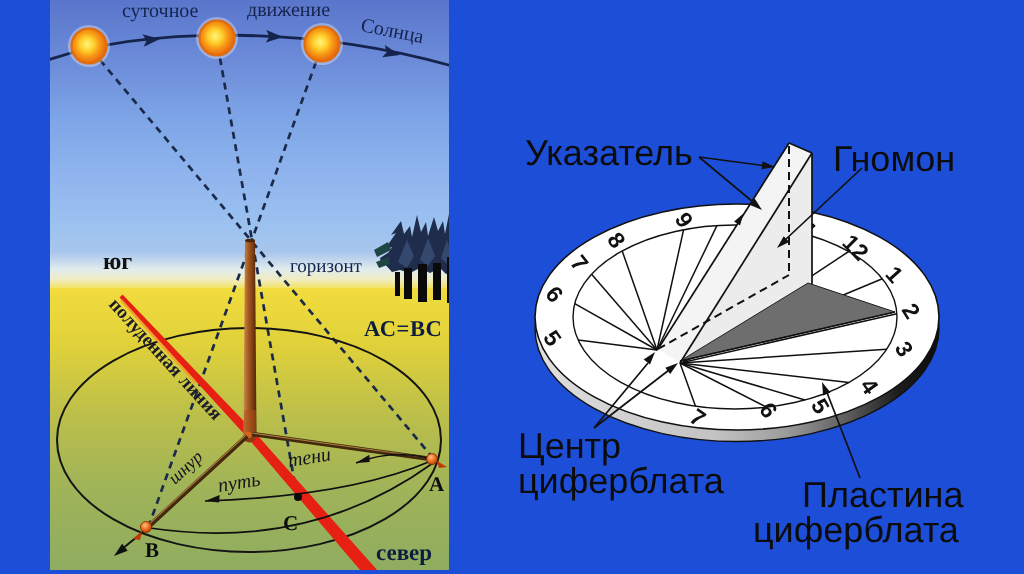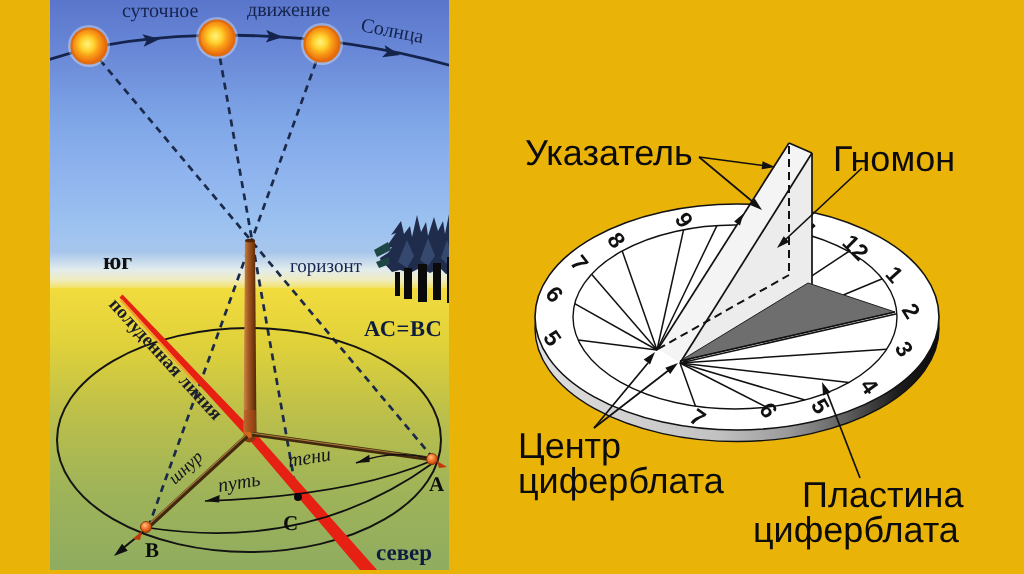--- a/index.html
+++ b/index.html
@@ -1,16 +1,16 @@
 <!DOCTYPE html>
 <html><head>
 <meta charset="utf-8">
 <style>
   html,body{margin:0;padding:0;background:#ffffff;}
-  #canvas{position:relative;will-change:transform;filter:blur(0.5px);width:1024px;height:574px;background:#eab308;overflow:hidden;
+  #canvas{position:relative;will-change:transform;filter:blur(0.5px);width:1024px;height:574px;background:#1d4ed8;overflow:hidden;
     font-family:"Liberation Sans", sans-serif;}
   svg{position:absolute;left:0;top:0;}
 </style>
 </head>
 <body>
 <div id="canvas">
 <svg width="1024" height="574" viewBox="0 0 1024 574" text-rendering="geometricPrecision">
 <defs>
   <linearGradient id="sky" x1="0" y1="0" x2="0" y2="1">
     <stop offset="0" stop-color="#5a76cc"></stop>

